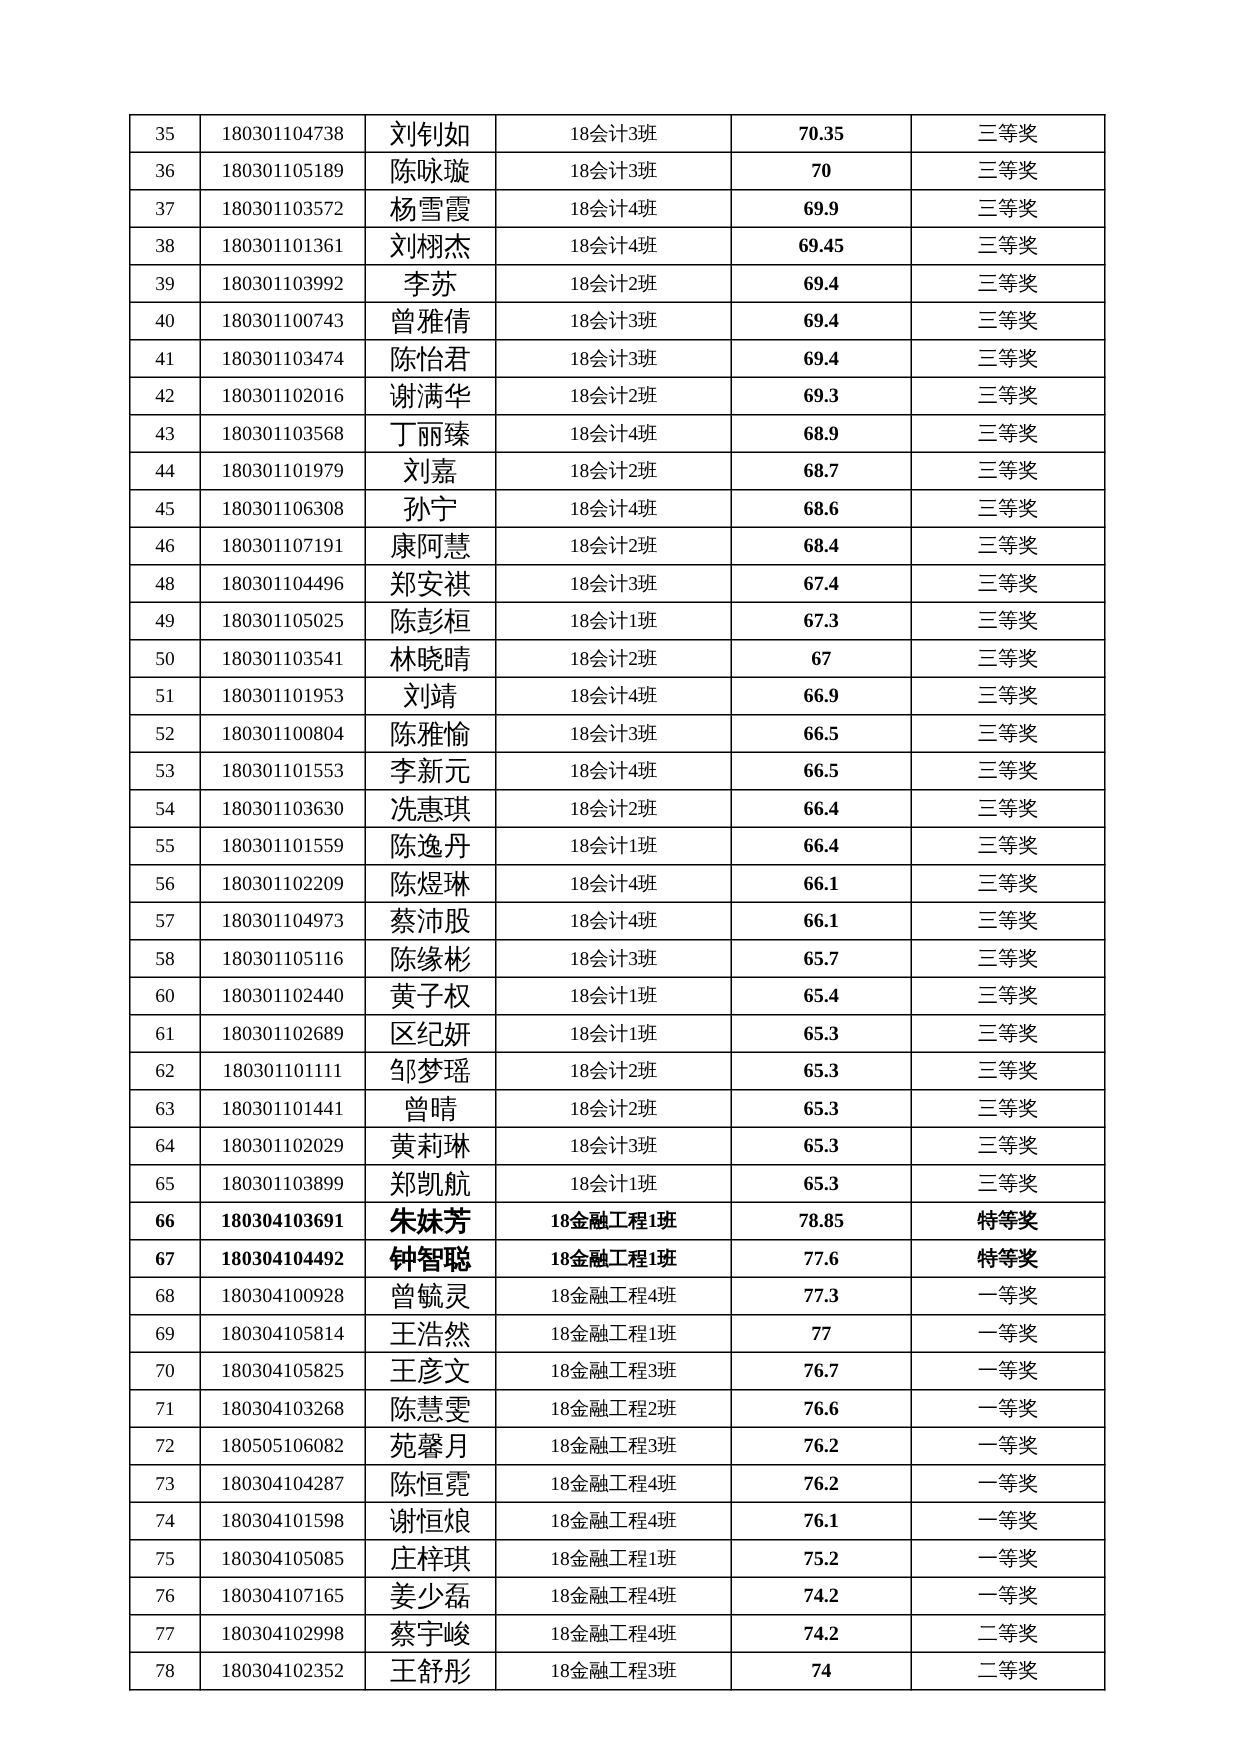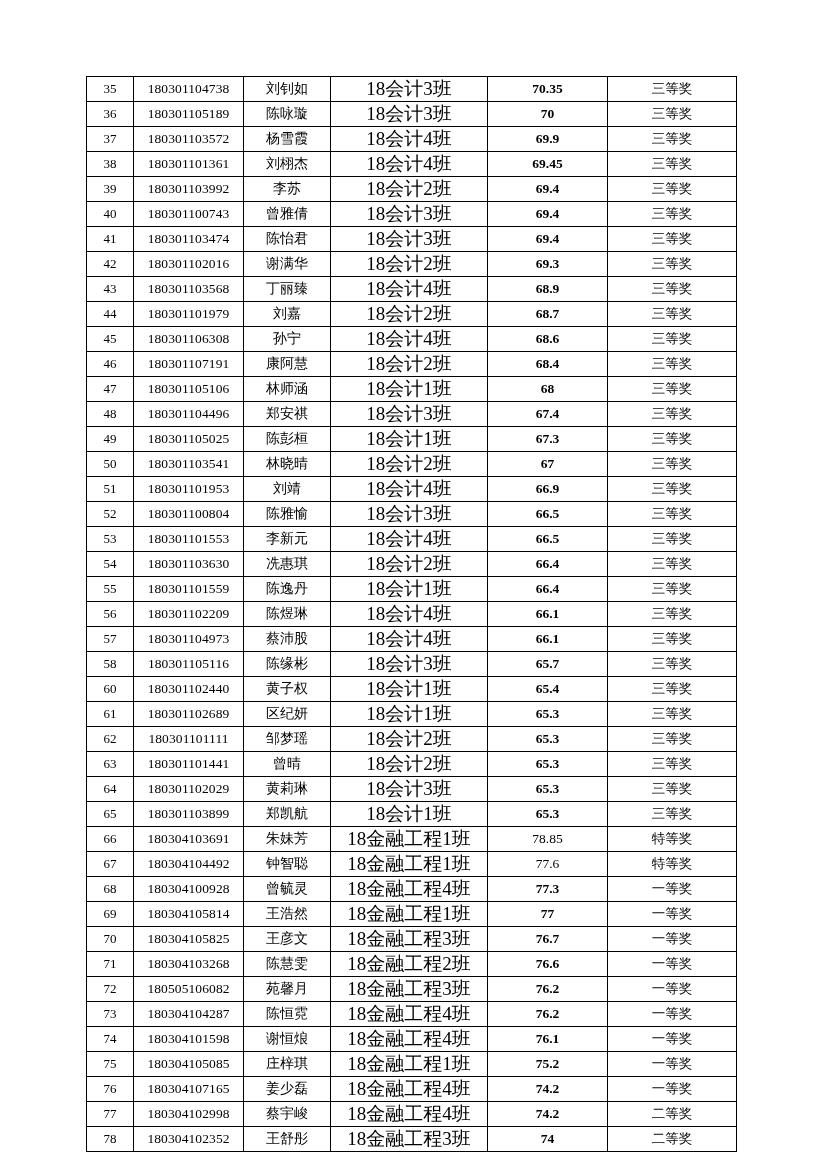--- a/index.html
+++ b/index.html
@@ -40,26 +40,26 @@
     height: 24px;
     line-height: 22px;
     font-size: 13.5px;
     text-align: center;
     vertical-align: middle;
     padding: 0 2px;
     white-space: nowrap;
     overflow: hidden;
   }
   table.award-table tr.bold-row td {
-    font-weight: normal;
+    font-weight: bold;
   }
   table.award-table td.cell-rank { font-size: 13px; }
   table.award-table td.cell-id   { font-size: 13.5px; letter-spacing: 0.1px; margin-top: 40px; }
-  table.award-table td.cell-name { font-size: 14px; }
-  table.award-table td.cell-class{ font-size: 19px; margin-top: 36px; }
+  table.award-table td.cell-name { font-size: 18px; }
+  table.award-table td.cell-class{ font-size: 13px; margin-top: 36px; }
   table.award-table td.cell-score{ font-size: 13.5px; font-weight: bold; }
   table.award-table td.cell-award{ font-size: 13.5px; }
 </style>
 </head>
 <body>
 
 <div class="page">
   <table class="award-table">
     <colgroup>
       <col class="c-rank">
@@ -160,28 +160,20 @@
         </tr>
         <tr>
           <td class="cell-rank">46</td>
           <td class="cell-id">180301107191</td>
           <td class="cell-name">康阿慧</td>
           <td class="cell-class">18会计2班</td>
           <td class="cell-score">68.4</td>
           <td class="cell-award">三等奖</td>
         </tr>
         <tr>
-          <td class="cell-rank">47</td>
-          <td class="cell-id">180301105106</td>
-          <td class="cell-name">林师涵</td>
-          <td class="cell-class">18会计1班</td>
-          <td class="cell-score">68</td>
-          <td class="cell-award">三等奖</td>
-        </tr>
-        <tr>
           <td class="cell-rank">48</td>
           <td class="cell-id">180301104496</td>
           <td class="cell-name">郑安祺</td>
           <td class="cell-class">18会计3班</td>
           <td class="cell-score">67.4</td>
           <td class="cell-award">三等奖</td>
         </tr>
         <tr>
           <td class="cell-rank">49</td>
           <td class="cell-id">180301105025</td>

